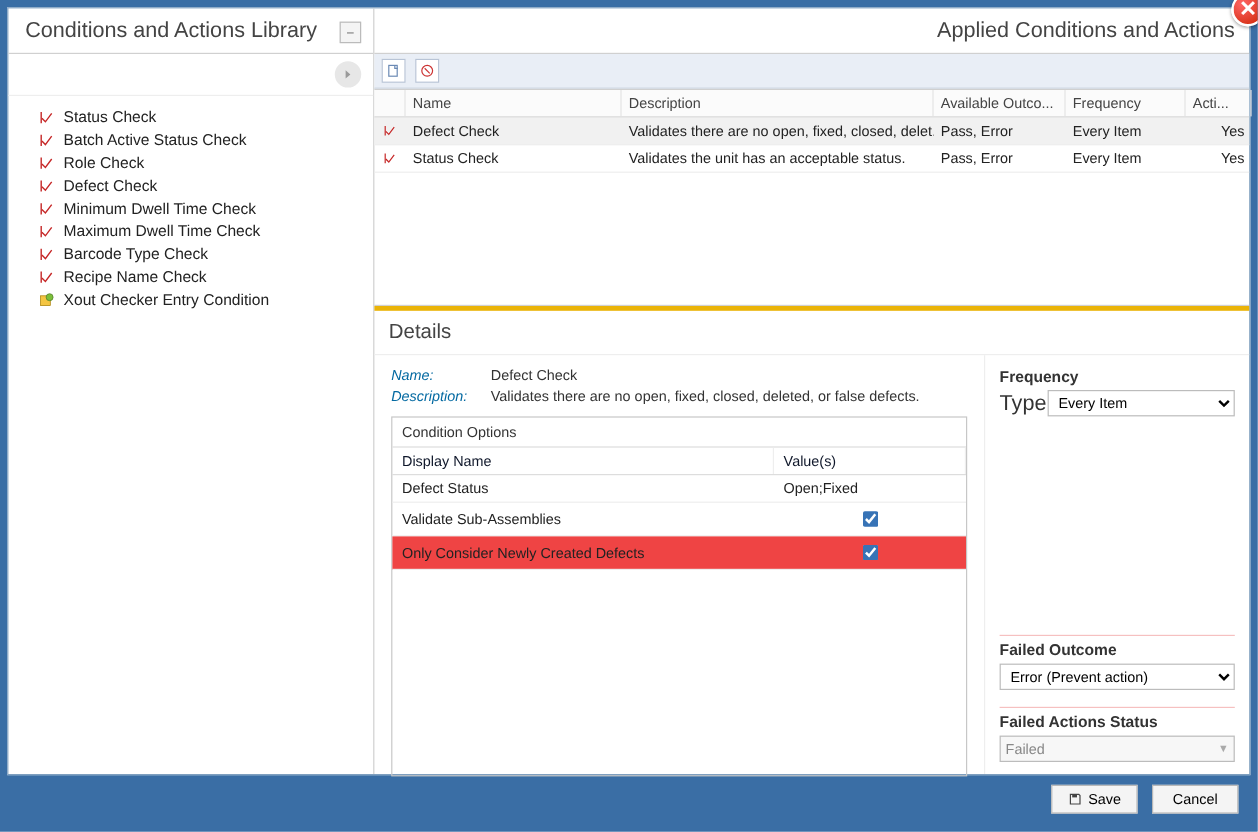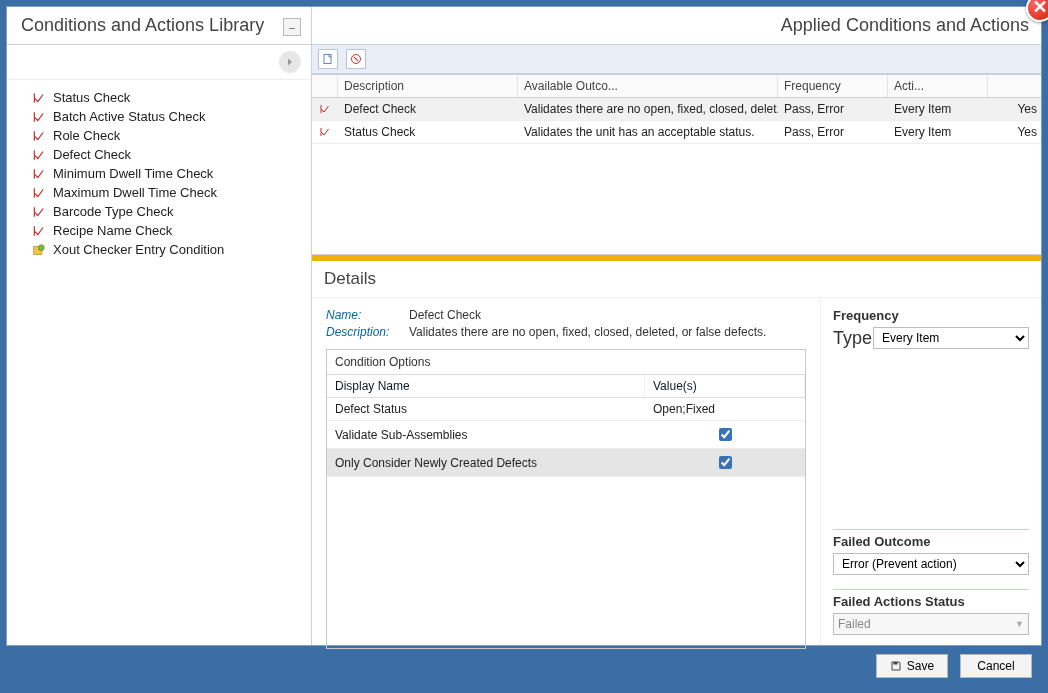--- a/index.html
+++ b/index.html
@@ -30,33 +30,33 @@
   .grid-head,.grid-row{display:grid;grid-template-columns: 26px 180px 260px 110px 100px 55px;}
   .grid-head{background:#fbfbfb;border-top:1px solid #d0d0d0;border-bottom:1px solid #d0d0d0;}
   .gh-cell{padding:4px 6px;font-size:12px;color:#444;border-right:1px solid #e3e3e3;white-space:nowrap;overflow:hidden;text-overflow:ellipsis;}
   .grid-row{border-bottom:1px solid #eee;}
   .grid-row.sel{background:#f1f1f1;}
   .gr-cell{padding:4px 6px;font-size:12px;color:#222;white-space:nowrap;overflow:hidden;text-overflow:ellipsis;display:flex;align-items:center;}
   .gr-cell:last-child{justify-content:flex-end;}
   .grid-icon{display:inline-flex;width:16px;justify-content:center;}
   .grid-icon svg{width:12px;height:12px;}
   .grid-blank{height:110px;}
-  .details-header{padding:8px 12px;font-size:17px;color:#444;border-top:6px solid #eab308;border-bottom:1px solid #eee;}
+  .details-header{padding:8px 12px;font-size:17px;color:#444;border-top:4px solid #eab308;border-bottom:1px solid #eee;}
   .details-body{flex:1;display:flex; min-height:0;}
   .details-left{flex:1;padding:10px 14px;border-right:1px solid #eee; min-width:0;}
   .kv{display:flex;gap:8px;font-size:12px;margin-bottom:3px;}
   .kv .lbl{width:75px;color:#0369a1;font-style:italic;}
   .cond-box{border:1px solid #c7c7c7;margin-top:10px;height:300px;display:flex;flex-direction:column;}
   .cond-title{padding:5px 8px;font-size:12px;color:#333;border-bottom:1px solid #ddd;}
   .cond-head,.cond-row{display:grid;grid-template-columns: 1fr 160px;}
   .cond-head{border-bottom:1px solid #ddd;}
   .ch-cell{padding:4px 8px;font-size:12px;color:#0f172a;border-right:1px solid #eee;}
   .cond-row{border-bottom:1px solid #eee;}
   .cr-cell{padding:4px 8px;font-size:12px;color:#222;display:flex;align-items:center;}
-  .cond-row.hl{background:#e5e5e5;}
+  .cond-row.hl{background:#ef4444;}
   .cond-row .cb{justify-content:center;}
   .details-right{width:220px;padding:10px 12px;display:flex;flex-direction:column;gap:16px;}
   .section-title{font-weight:bold;font-size:13px;margin-bottom:4px;}
   .hline{height:1px;background:#f6c0c0;margin-bottom:4px;}
   .row{display:flex;align-items:center;gap:6px;}
   .row label{font-size:18px;width:34px;text-align:right;}
   select,.fake-select{flex:1;height:22px;border:1px solid #bcbcbc;background:#fff;font-size:12px;padding:0 4px;}
   .fake-select{display:flex;align-items:center;justify-content:space-between;color:#888;background:#f7f7f7;}
   .fake-select .chev{font-size:9px;color:#aaa;}
   .footer{display:flex;justify-content:flex-end;gap:12px;padding:8px 10px;}
@@ -182,20 +182,21 @@
         <div class="tb-btn">
           <svg viewBox="0 0 24 24">
               <circle cx="12" cy="12" r="9" fill="none" stroke="#c33" stroke-width="2"></circle>
               <line x1="6" y1="12" x2="18" y2="12" stroke="#c33" stroke-width="2" transform="rotate(45 12 12)"></line>
             </svg>
         </div>
       </div>
       <div class="grid">
         <div class="grid-head">
           <div class="gh-cell"></div>
+          <div class="gh-cell">Name</div>
           <div class="gh-cell">Description</div>
           <div class="gh-cell">Available Outco...</div>
           <div class="gh-cell">Frequency</div>
           <div class="gh-cell">Acti...</div>
         </div>
         <div id="grid-rows">
             <div class="grid-row sel">
               <div class="gr-cell">
                 <span class="grid-icon">
                   <svg viewBox="0 0 24 24">

